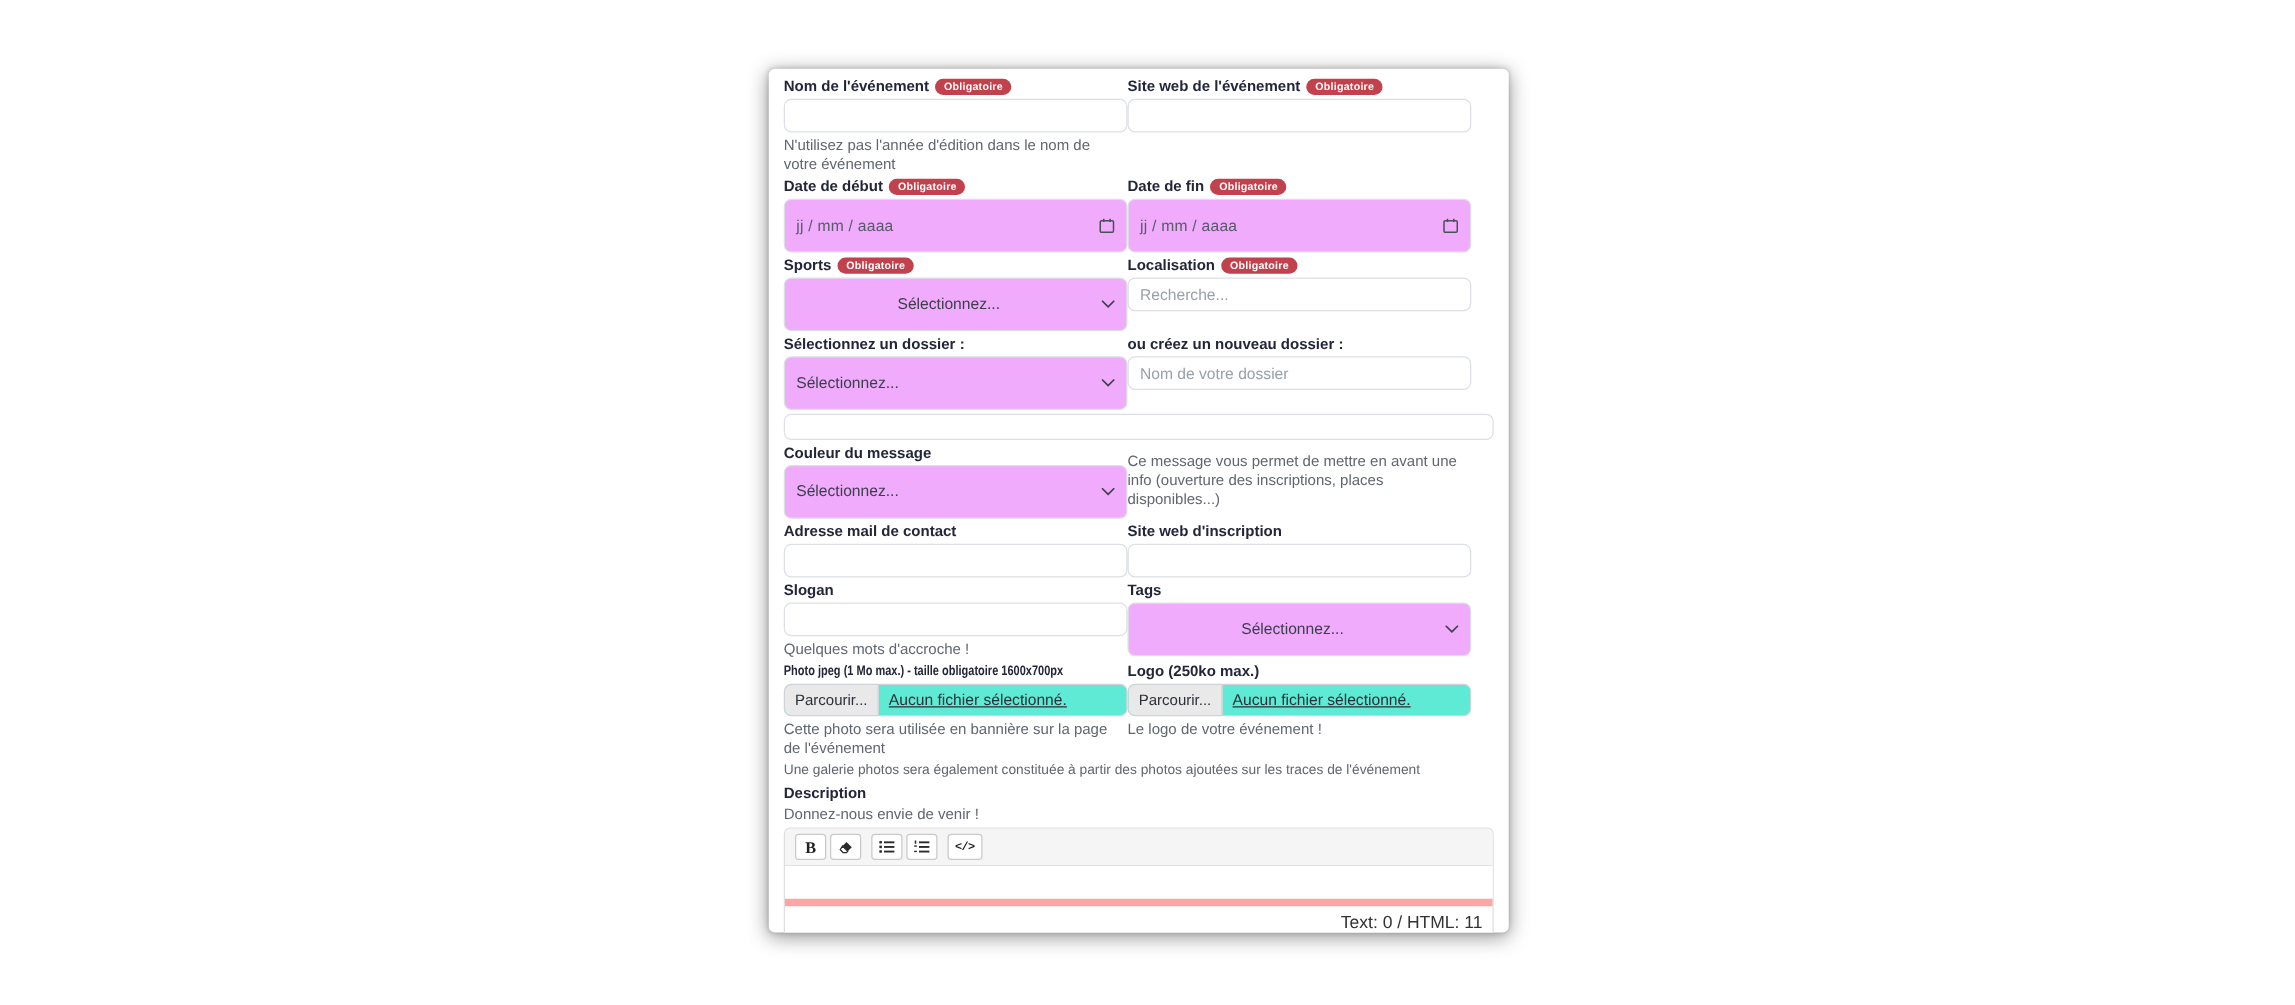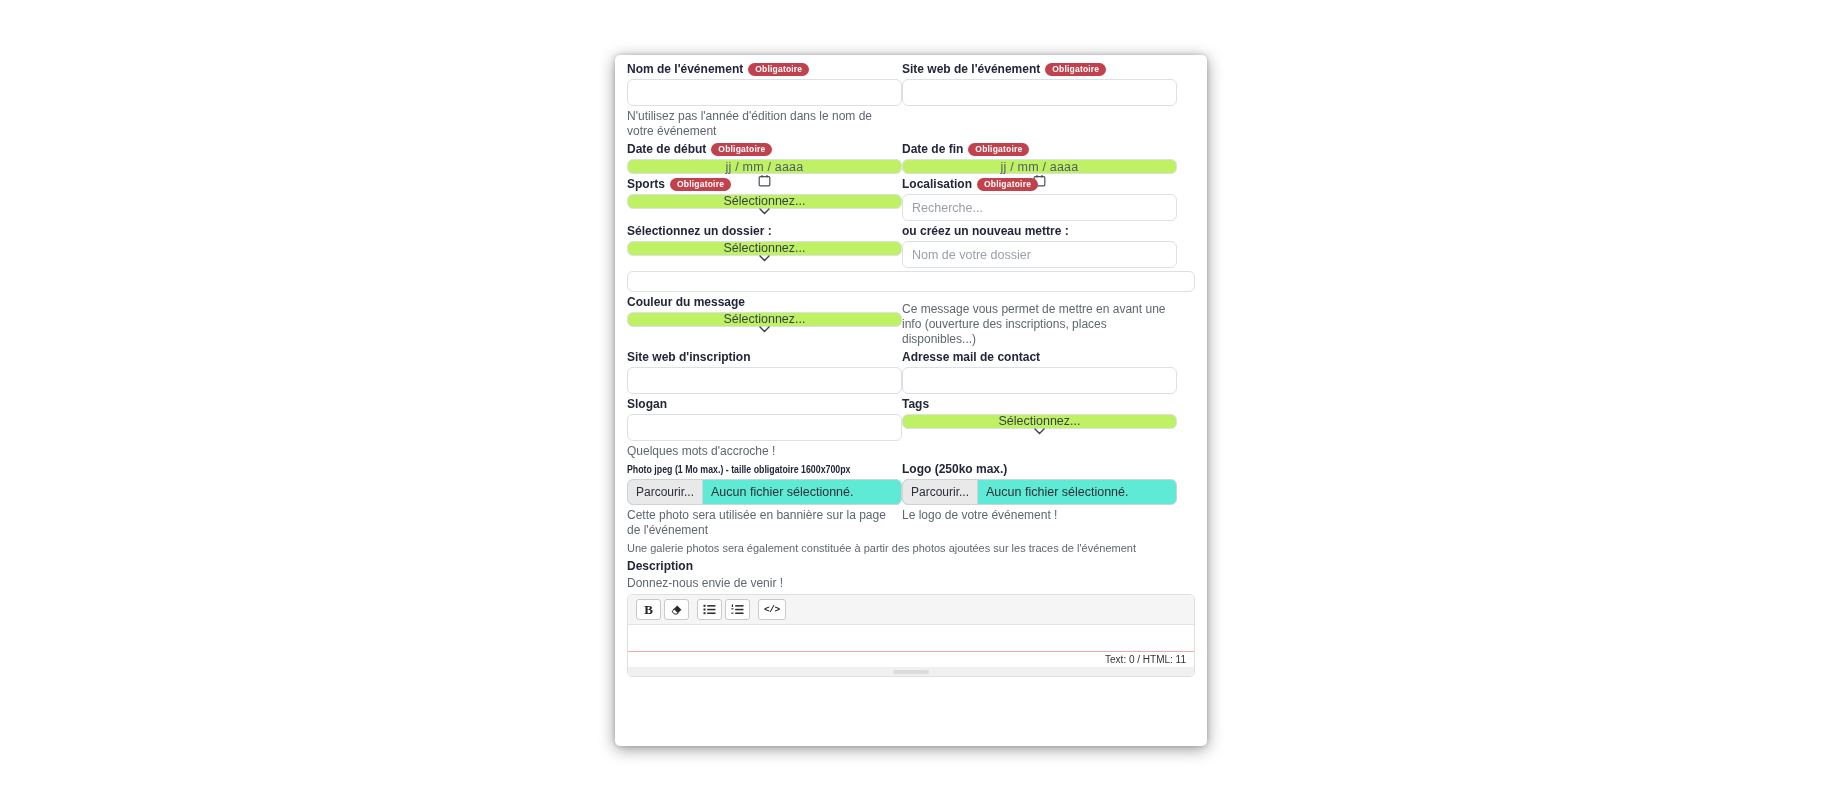--- a/index.html
+++ b/index.html
@@ -37,63 +37,63 @@
   .input {
     width:100%; height:27px;
     border:1px solid #dcdfe3; border-radius:6px;
     background:#fff; font-family:inherit;
     font-size:12.5px; color:#3a3f4a; padding:0 9px; outline:none;
   }
   .input::placeholder { color:#9aa0a8; opacity:1; }
   .input.short { height:21px; }
 
   .selectbox, .datebox {
-    display:flex; align-items:center; height:15px;
+    display:flex; align-items:center; height:43px;
     border:1px solid #dcdfe3; border-radius:6px;
-    background:#bef264; padding:0 9px; cursor:default;flex-direction:column;
+    background:#f0abfc; padding:0 9px; cursor:default;
   }
   .selectbox .val { flex:1; font-size:12.5px; color:#3a3f4a; line-height:1; }
   .selectbox.center .val { text-align:center; }
   .datebox .val { flex:1; font-size:12.5px; color:#565b66; letter-spacing:.2px; }
   .icon { display:inline-flex; align-items:center; justify-content:center; }
 
   .helper { font-size:12px; line-height:15px; color:#5f6670; margin-top:3px; }
   .helper.nowrap { white-space:nowrap; font-size:11px; }
   .helper.side { margin-top:0; padding-top:7px; }
 
   .filebox {
     display:flex; align-items:stretch; height:26px;
     border:1px solid #cfd3d8; border-radius:6px; overflow:hidden; background:#5eead4;
   }
   .browse {
     background:#e9e9ea; border-right:1px solid #cfd3d8;
     padding:0 8px; font-size:12px; color:#2b2f38;
     display:flex; align-items:center; white-space:nowrap;
   }
-  .fname { padding:0 8px; font-size:12.5px; color:#2b2f38; display:flex; align-items:center; white-space:nowrap; }
+  .fname { padding:0 8px; font-size:12.5px; color:#2b2f38; display:flex; align-items:center; white-space:nowrap;text-decoration:underline; }
 
   .editor { border:1px solid #dfdfdf; border-radius:5px; margin-top:3px; background:#fff; }
   .toolbar {
     background:#f5f5f5; padding:4px 8px; display:flex; gap:8px;
     border-bottom:1px solid #e3e3e3; border-radius:5px 5px 0 0; align-items:center;
   }
   .btn-group { display:flex; gap:3px; }
   .tbtn {
     height:21px; min-width:25px; padding:0 5px;
     background:#fff; border:1px solid #c9c9c9; border-radius:3px;
     display:flex; align-items:center; justify-content:center;
     font-size:11px; color:#222; cursor:pointer;
   }
   .tbtn.bold-btn { font-family:"Liberation Serif","DejaVu Serif",serif; font-weight:bold; font-size:13px; }
   .tbtn.code-btn { font-family:"Liberation Mono","DejaVu Sans Mono",monospace; font-size:9.5px; letter-spacing:-0.5px; font-weight:bold; }
   .editor-content { height:26px; background:#fff; outline:none; }
   .statusbar {
-    border-top:1px solid #fca5a5; height:16px;
+    border-top:6px solid #fca5a5; height:30px;
     display:flex; justify-content:flex-end; align-items:center;
-    padding:0 8px; font-size:10px; color:#333;
+    padding:0 8px; font-size:14px; color:#333;
   }
   .gripbar {
     height:9px; background:#f0f0f0; border-radius:0 0 5px 5px;
     display:flex; align-items:center; justify-content:center; cursor:ns-resize;
   }
   .grip { width:36px; height:4px; background:#dcdcdc; border-radius:2px; }
 </style>
 </head>
 <body>
 
@@ -185,21 +185,21 @@
         <span class="val">Sélectionnez...</span>
         <span class="icon">
           <svg width="11" height="7" viewBox="0 0 11 7" fill="none" stroke="#3c4049" stroke-width="1.4" stroke-linecap="round">
               <polyline points="1,1 5.5,5.5 10,1"></polyline>
             </svg>
         </span>
       </div>
     </div>
     <div class="col">
       <div class="label">
-        <span>ou créez un nouveau mettre :</span>
+        <span>ou créez un nouveau dossier :</span>
       </div>
       <input class="input" type="text" placeholder="Nom de votre dossier" style="">
     </div>
   </div>
 
   <div class="row">
     <div class="full">
       <input class="input short" type="text" style="">
     </div>
   </div>
@@ -219,27 +219,27 @@
       </div>
     </div>
     <div class="col">
       <div class="helper side">Ce message vous permet de mettre en avant une info (ouverture des inscriptions, places disponibles...)</div>
     </div>
   </div>
 
   <div class="row">
     <div class="col">
       <div class="label">
+        <span>Adresse mail de contact</span>
+      </div>
+      <input class="input" type="text" style="">
+    </div>
+    <div class="col">
+      <div class="label">
         <span>Site web d'inscription</span>
-      </div>
-      <input class="input" type="text" style="">
-    </div>
-    <div class="col">
-      <div class="label">
-        <span>Adresse mail de contact</span>
       </div>
       <input class="input" type="text" style="">
     </div>
   </div>
 
 
   <div class="row">
     <div class="col">
       <div class="label">
         <span>Slogan</span>

